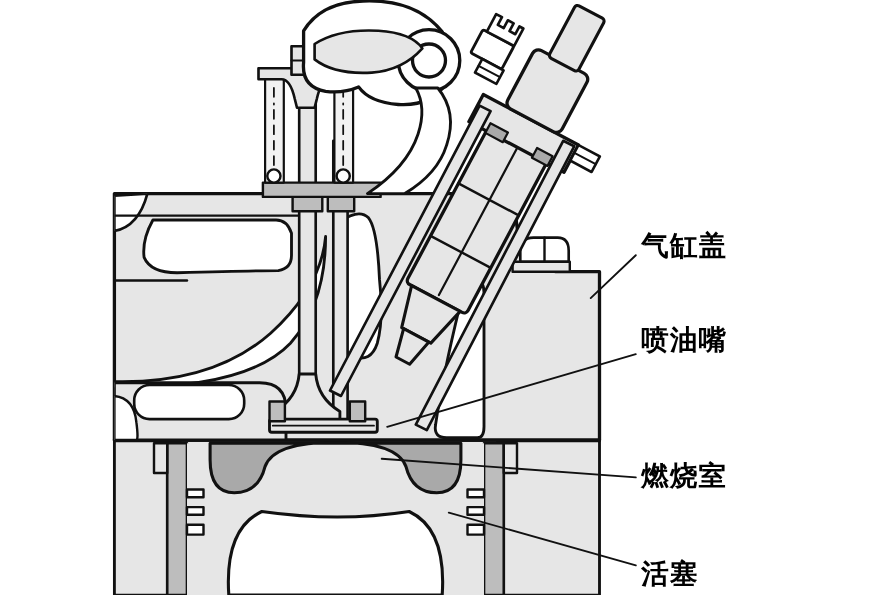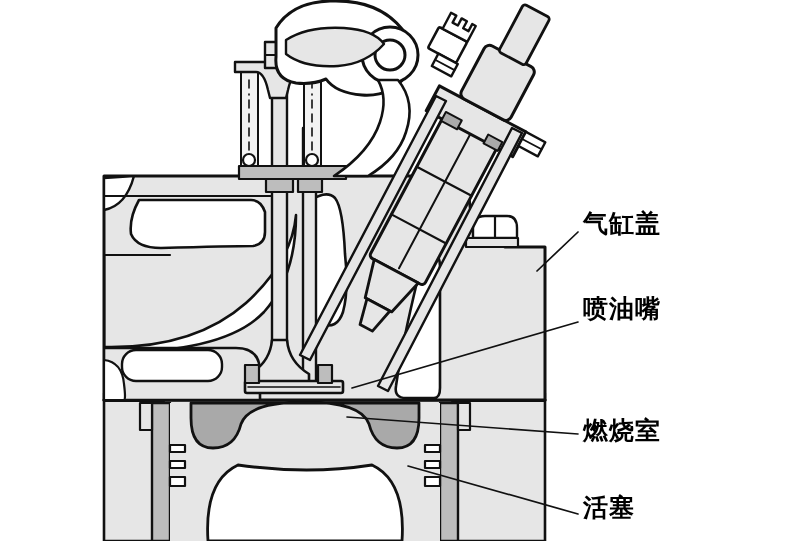--- a/index.html
+++ b/index.html
@@ -32,22 +32,22 @@
     font-family: "DejaVu Sans", "Liberation Sans", sans-serif;
     font-size: 25px;
     font-weight: 700;
     color: #000000;
     letter-spacing: 1px;
     white-space: nowrap;
     line-height: 1;
   }
   #label-cylinder-head { left: 583px; top: 211px; }
   #label-injector      { left: 583px; top: 296px; }
-  #label-combustion    { left: 583px; top: 420px; font-family: Liberation Mono, monospace; }
-  #label-piston        { left: 583px; top: 495px; text-align: right; }
+  #label-combustion    { left: 583px; top: 420px; }
+  #label-piston        { left: 583px; top: 509px; text-align: right; }
 </style>
 </head>
 <body>
 
 <div id="stage">
 
   <svg id="diagram" viewBox="0 0 790 541" xmlns="http://www.w3.org/2000/svg">
 
     <defs>
       <clipPath id="clipHead">

